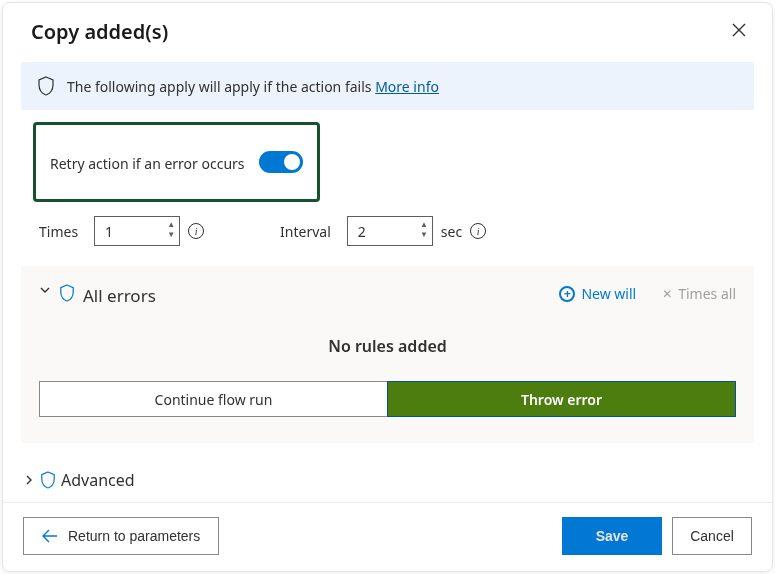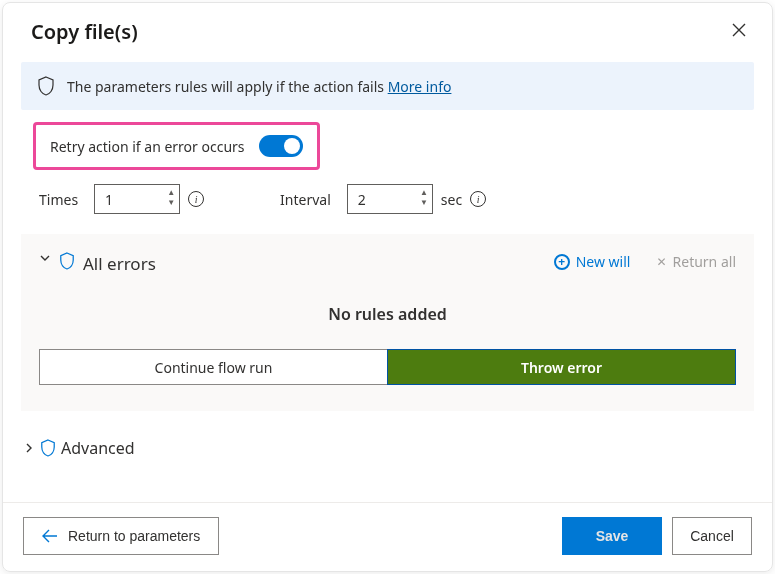--- a/index.html
+++ b/index.html
@@ -48,26 +48,26 @@
     display:flex;
     align-items:center;
     gap:12px;
     font-size:14px;
   }
   .shield-outline {
     width:18px;height:20px;flex-shrink:0;
   }
   .info-banner a { color:#005a9e; text-decoration:underline; }
   .highlight-box {
-    border:3px solid #ec4899;
+    border:3px solid #14532d;
     border-radius:4px;
-    padding:10px 14px;
+    padding:26px 14px;
     margin: 0 0 10px 30px;
     display:inline-flex;
-    align-items:center;
+    align-items:flex-end;
     gap:14px;
     width:fit-content;
   }
   .retry-label { font-size:14px; }
   .toggle {
     width:44px;height:22px;border-radius:22px;
     background:#0078d4; position:relative; cursor:pointer;
   }
   .toggle::after {
     content:""; position:absolute; width:16px;height:16px;
@@ -162,34 +162,34 @@
     background:#fff;border:1px solid #8a8886;height:38px;width:80px;
     font-size:14px;cursor:pointer;color:#323130;
   }
 </style>
 </head>
 <body>
 
 <div class="dialog">
 
   <div class="header">
-    <h1>Copy file(s)</h1>
+    <h1>Copy added(s)</h1>
     <button class="close-btn">
       <svg viewBox="0 0 14 14">
           <path d="M1 1 L13 13 M13 1 L1 13" stroke="#323130" stroke-width="1.4" fill="none"></path>
         </svg>
     </button>
   </div>
 
   <div class="info-banner">
     <svg class="shield-outline" viewBox="0 0 18 20">
       <path d="M9 1 L16 4 V9 C16 14 13 18 9 19 C5 18 2 14 2 9 V4 Z" fill="none" stroke="#323130" stroke-width="1.2"></path>
     </svg>
     <span>
-      <span>The parameters rules will apply if the action fails </span><a href="#">More info</a>
+      <span>The following apply will apply if the action fails </span><a href="#">More info</a>
     </span>
   </div>
 
   <div class="highlight-box">
     <span class="retry-label">Retry action if an error occurs</span>
     <div class="toggle"></div>
   </div>
 
   <div class="retry-row">
     <label>Times</label>
@@ -222,21 +222,21 @@
       <svg class="shield-outline" style="width:16px;height:18px" viewBox="0 0 18 20">
         <path d="M9 1 L16 4 V9 C16 14 13 18 9 19 C5 18 2 14 2 9 V4 Z" fill="none" stroke="#0078d4" stroke-width="1.4"></path>
       </svg>
       <span class="panel-title">All errors</span>
       <span class="new-rule">
         <span class="plus-circ">+</span>
         <span>New will</span>
       </span>
       <span class="clear-all">
         <span class="x">✕</span>
-        <span>Return all</span>
+        <span>Times all</span>
       </span>
     </div>
     <div class="no-rules">No rules added</div>
     <div class="toggle-buttons">
       <div class="tbtn left">Continue flow run</div>
       <div class="tbtn right">Throw error</div>
     </div>
   </div>
 
   <div class="advanced-row">

